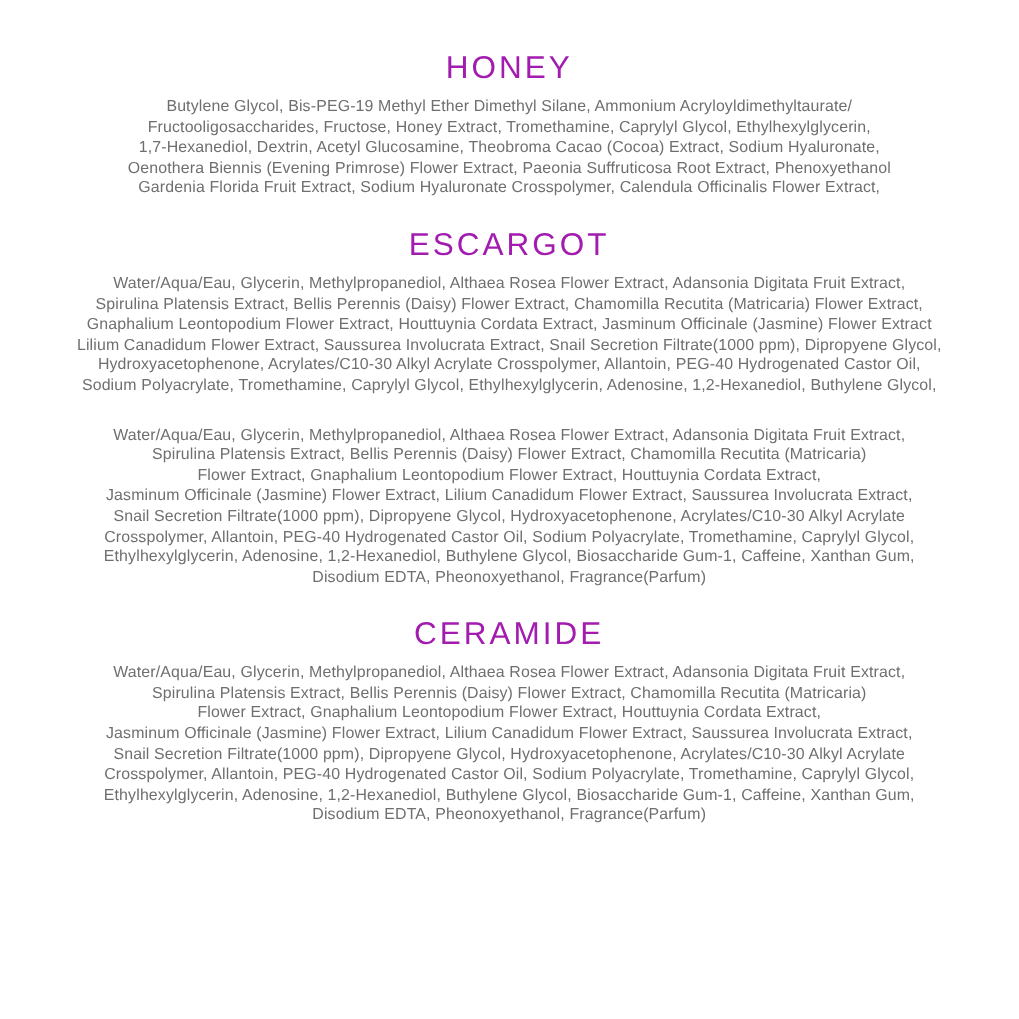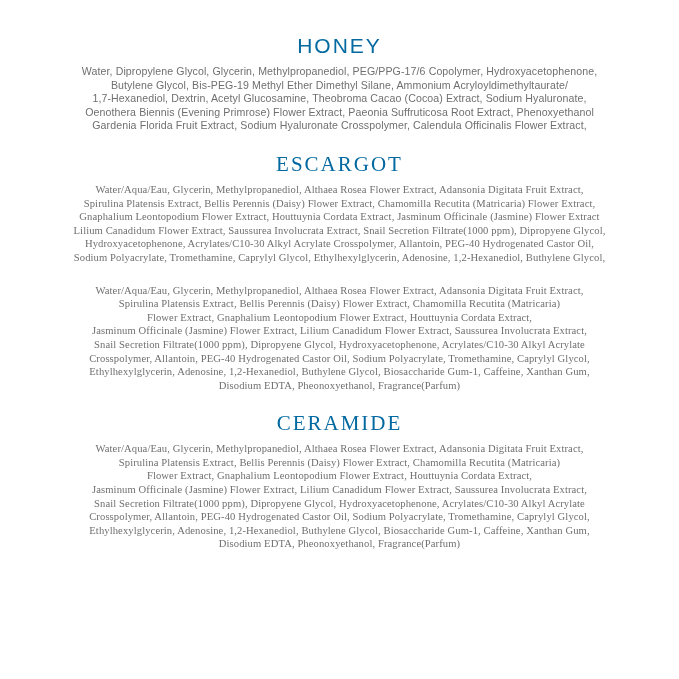--- a/index.html
+++ b/index.html
@@ -15,28 +15,27 @@
     background: #ffffff;
     font-family: "Liberation Sans", sans-serif;
     overflow: hidden;
   }
   .ingredient-section {
     width: 100%;
     text-align: center;
   }
   .ingredient-section + .ingredient-section {
     margin-top: 19px;
-    font-family: Liberation Serif, serif;
   }
   .section-title {
     margin: 0 0 7px 0;
     font-size: 21px;
     font-weight: 500;
     letter-spacing: 2px;
-    color: #0369a1;
+    color: #a21caf;
     line-height: 24px;
   }
   .ingredient-lines {
     margin: 0 auto;
     max-width: 648px;
   }
   .ing-line {
     font-size: 10.6px;
     line-height: 13.6px;
     letter-spacing: 0.1px;
@@ -46,22 +45,22 @@
   }
 </style>
 </head>
 <body>
 
 <div class="page">
 
   <section class="ingredient-section">
     <h1 class="section-title">HONEY</h1>
     <div class="ingredient-lines">
-        <div class="ing-line">Water, Dipropylene Glycol, Glycerin, Methylpropanediol, PEG/PPG-17/6 Copolymer, Hydroxyacetophenone,</div>
         <div class="ing-line">Butylene Glycol, Bis-PEG-19 Methyl Ether Dimethyl Silane, Ammonium Acryloyldimethyltaurate/</div>
+        <div class="ing-line">Fructooligosaccharides, Fructose, Honey Extract, Tromethamine, Caprylyl Glycol, Ethylhexylglycerin,</div>
         <div class="ing-line">1,7-Hexanediol, Dextrin, Acetyl Glucosamine, Theobroma Cacao (Cocoa) Extract, Sodium Hyaluronate,</div>
         <div class="ing-line">Oenothera Biennis (Evening Primrose) Flower Extract, Paeonia Suffruticosa Root Extract, Phenoxyethanol</div>
         <div class="ing-line">Gardenia Florida Fruit Extract, Sodium Hyaluronate Crosspolymer, Calendula Officinalis Flower Extract,</div>
       </div>
   </section>
 
   <section class="ingredient-section">
     <h1 class="section-title">ESCARGOT</h1>
     <div class="ingredient-lines">
         <div class="ing-line">Water/Aqua/Eau, Glycerin, Methylpropanediol, Althaea Rosea Flower Extract, Adansonia Digitata Fruit Extract,</div>

